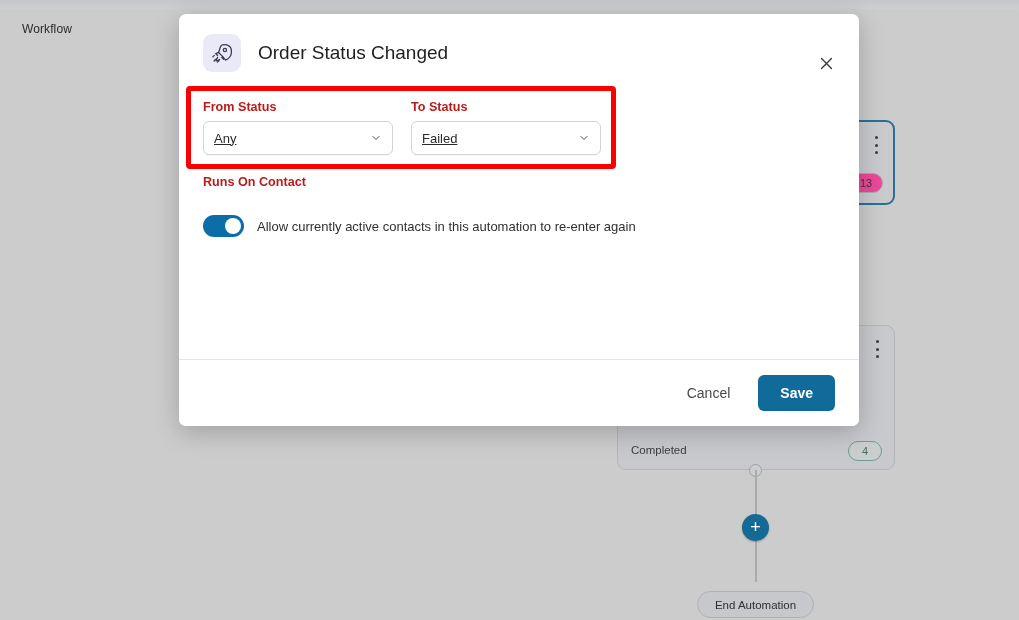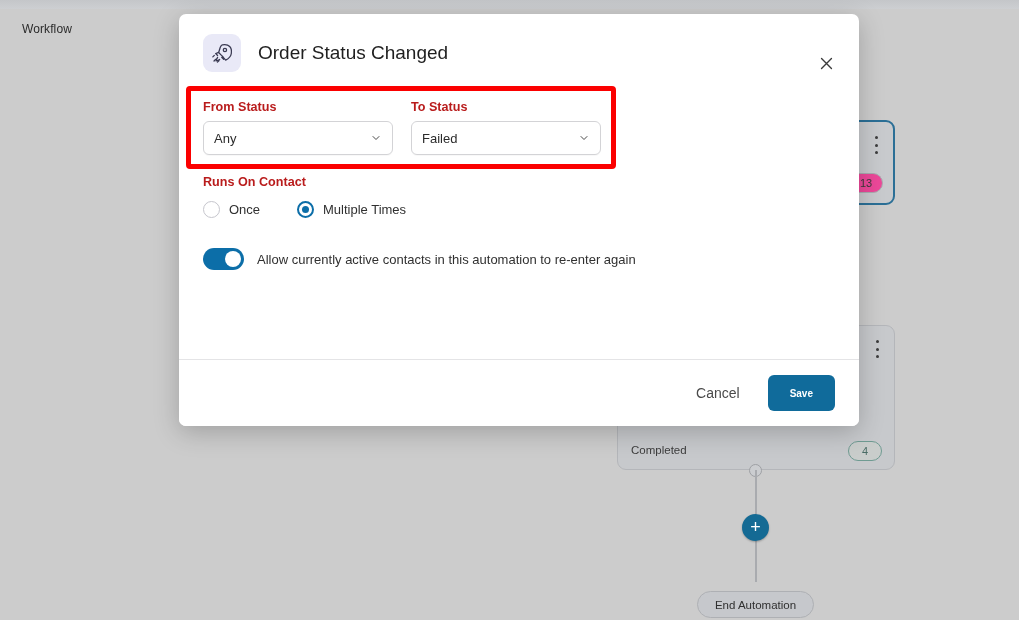--- a/index.html
+++ b/index.html
@@ -183,21 +183,21 @@
     border-radius: 6px;
     background: #fff;
     display: flex;
     align-items: center;
     padding: 0 10px;
     font-size: 13px;
     color: #2b2b2b;
     position: relative;
     box-shadow: 0 1px 1px rgba(0,0,0,.03);
   }
-  .select-value { flex: 1; }
+  .select-value { flex: 1; text-decoration: underline; }
   .chev {
     width: 12px; height: 12px;
     flex: 0 0 auto;
     color: #4a4a4a;
   }
 
   .group { margin-top: 20px; }
   .radio-row {
     display: flex;
     align-items: center;
@@ -280,21 +280,21 @@
     color: #4a4a4a;
     background: none;
     border: none;
     padding: 6px 10px;
     font-family: inherit;
     cursor: pointer;
   }
   #save-button {
     background: #106b9b;
     color: #fff;
-    font-size: 10px;
+    font-size: 14px;
     font-weight: 700;
     border: none;
     border-radius: 6px;
     padding: 0 22px;
     height: 36px;
     font-family: inherit;
     cursor: pointer;
   }
 
   
@@ -386,30 +386,20 @@
                 <path d="M6 9l6 6 6-6"></path>
               </svg>
           </span>
         </div>
       </div>
     </div>
 
 
     <div class="group">
       <div class="field-label">Runs On Contact</div>
-      <div class="radio-row" id="runs-on-options">
-        <div class="radio-item">
-          <span class="radio"></span>
-          <span class="radio-label">Once</span>
-        </div>
-        <div class="radio-item">
-          <span class="radio on"></span>
-          <span class="radio-label">Multiple Times</span>
-        </div>
-      </div>
     </div>
 
     <div id="toggle-row">
       <div id="toggle"></div>
       <div id="toggle-label">Allow currently active contacts in this automation to re-enter again</div>
     </div>
 
   </div>
 
   <div id="modal-footer">

